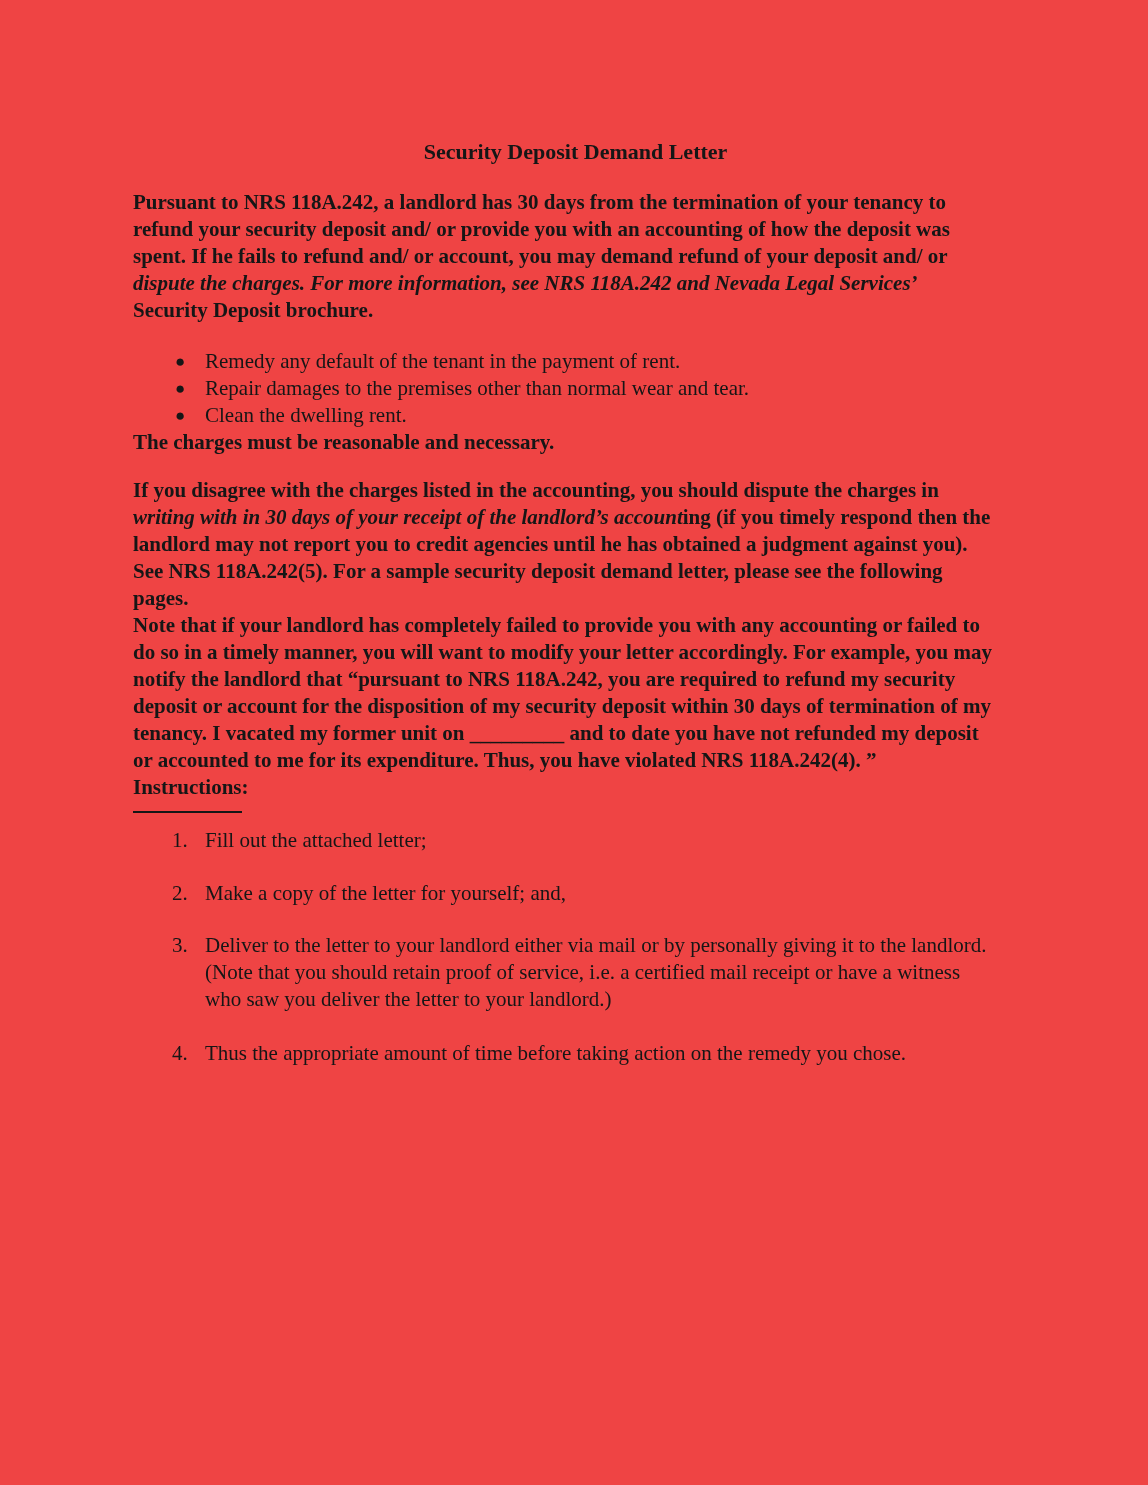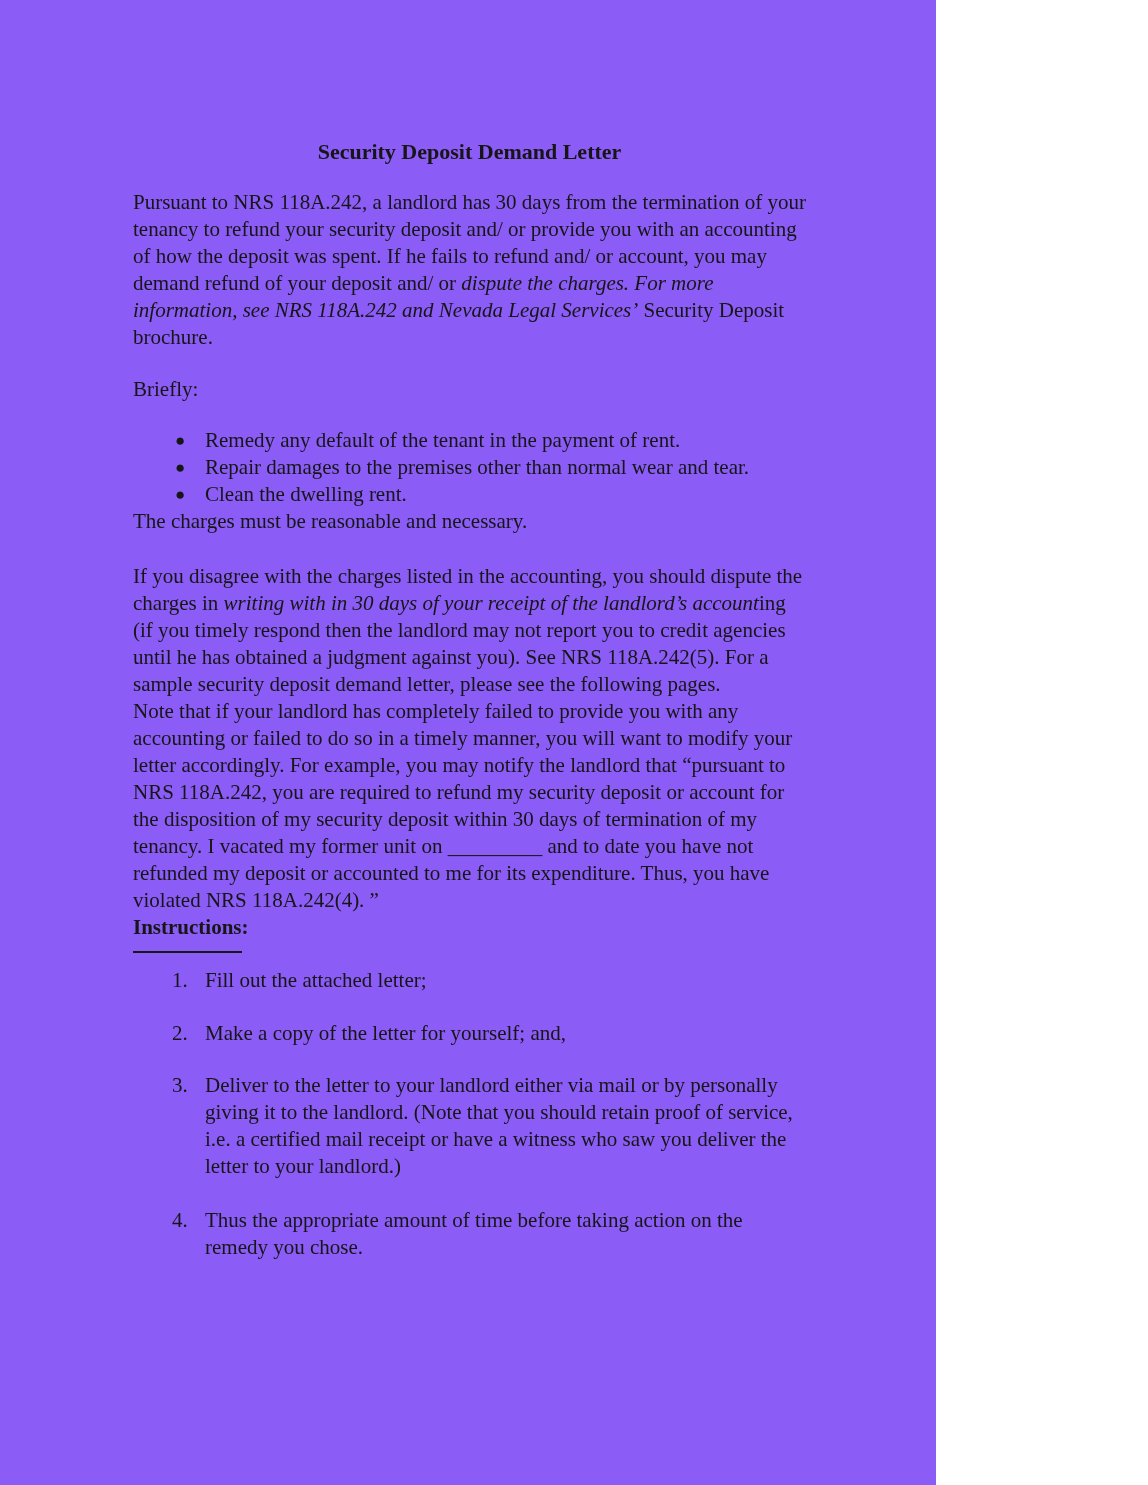--- a/index.html
+++ b/index.html
@@ -12,47 +12,48 @@
     width: 1148px;
     height: 1485px;
     position: relative;
     font-family: "Liberation Serif", "DejaVu Serif", serif;
     color: #161616;
     -webkit-font-smoothing: antialiased;
   }
   .page {
     position: absolute;
     top: 0; left: 0;
-    width: 936px;
+    width: 1148px;
     height: 1485px;
-    background: #8b5cf6;
+    background: #ef4444;
     box-sizing: border-box;
     padding: 138px 130px 0 133px;
     overflow: hidden;
   }
   .title {
     text-align: center;
     font-weight: bold;
     font-size: 22px;
     line-height: 27px;
     margin: 0;
   }
   .para {
     font-size: 21px;
     line-height: 27px;
     margin: 0;
     max-width: 860px;
     text-align: left;
+    font-weight: bold;
   }
   .it { font-style: italic; }
   .mt-intro    { margin-top: 24px; }
   .mt-briefly  { margin-top: 25px; }
   .mt-kept     { margin-top: 26px; }
   .mt-charges  { }
-  .mt-dispute  { margin-top: 28px; }
+  .mt-dispute  { margin-top: 21px; }
   .mt-note     { }
   .mt-heading  { margin-top: 18px; }
   .bullet-list {
     margin: 24px 0 0 0;
     padding: 0;
     list-style: none;
     max-width: 860px;
   }
   .bullet-item {
     display: grid;
@@ -96,21 +97,20 @@
 <body>
 
 <div class="page">
 
   <div class="title">
     <div>Security Deposit Demand Letter</div>
   </div>
 
   <p class="para mt-intro"><span>Pursuant to NRS 118A.242, a landlord has 30 days from the termination of your tenancy to refund your security deposit and/ or provide you with an accounting of how the deposit was spent. If he fails to refund and/ or account, you may demand refund of your deposit and/ or </span><span class="it">dispute the charges. For more information, see NRS 118A.242 and Nevada Legal Services’</span><span> Security Deposit brochure.</span></p>
 
-  <p class="para mt-briefly">Briefly:</p>
 
 
   <ul class="bullet-list">
     <li class="bullet-item">
         <span class="spacer"></span>
         <span class="marker">●</span>
         <span>Remedy any default of the tenant in the payment of rent.</span>
       </li>
     <li class="bullet-item">
         <span class="spacer"></span>

